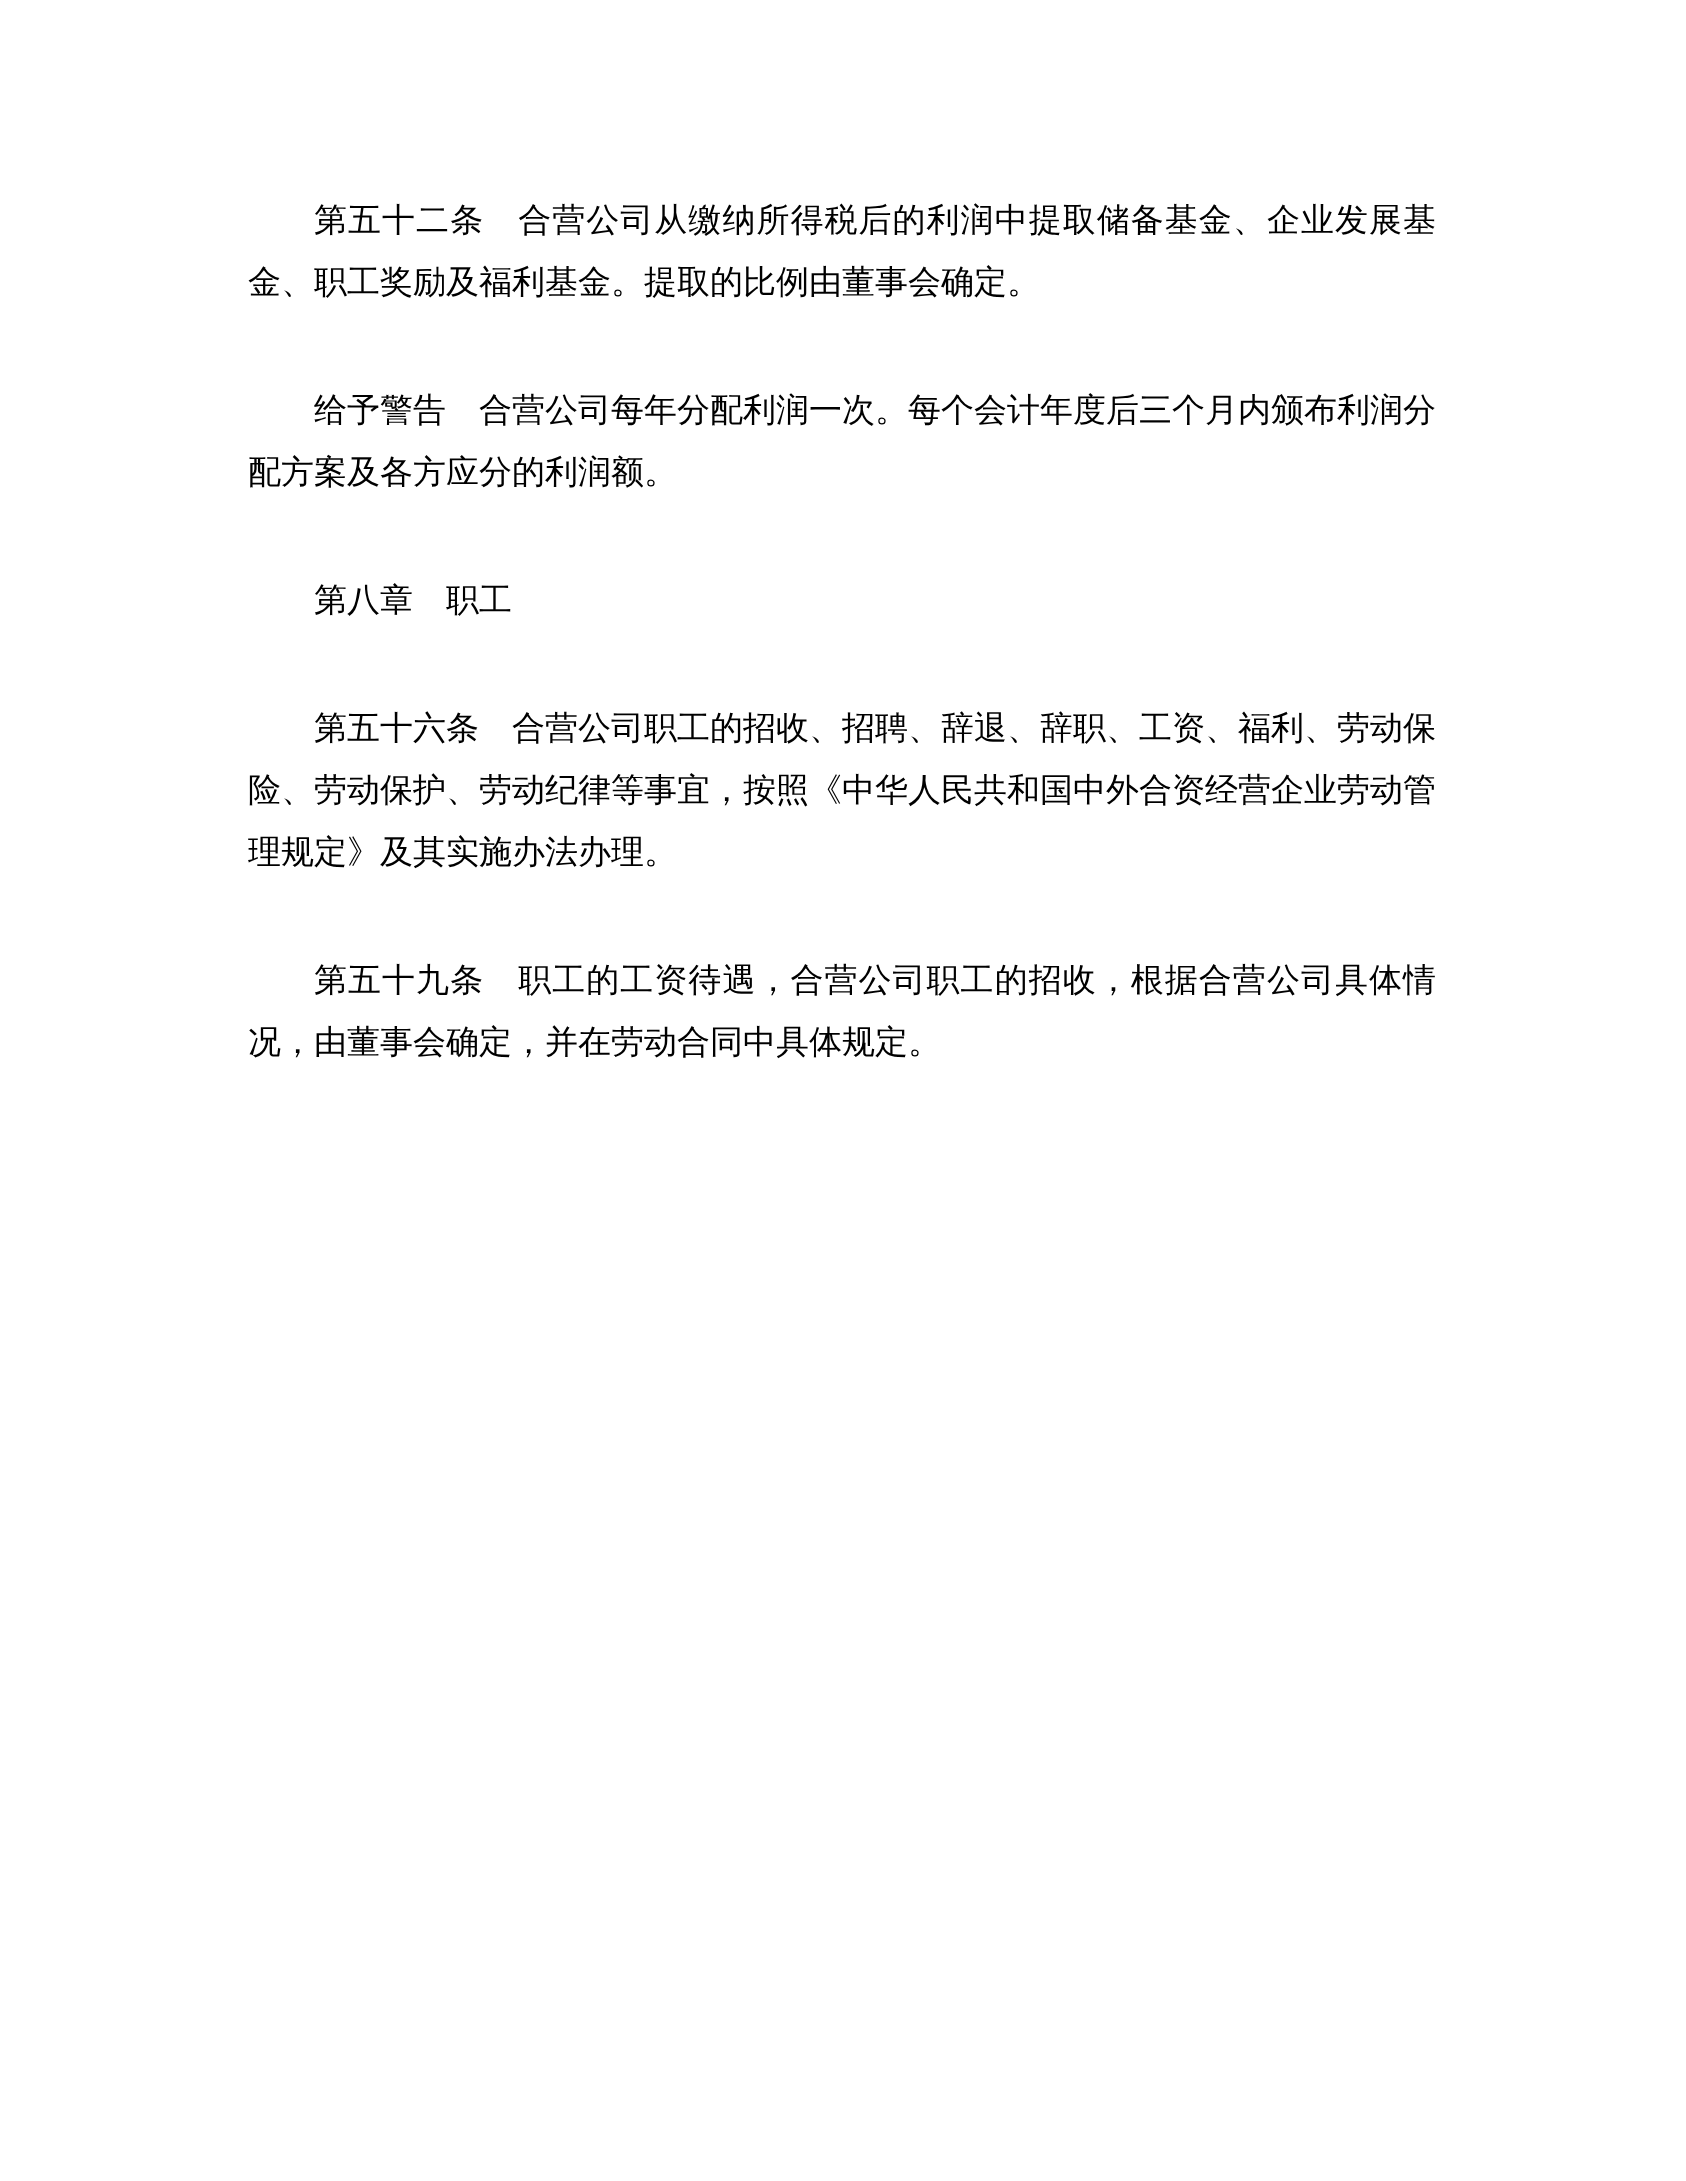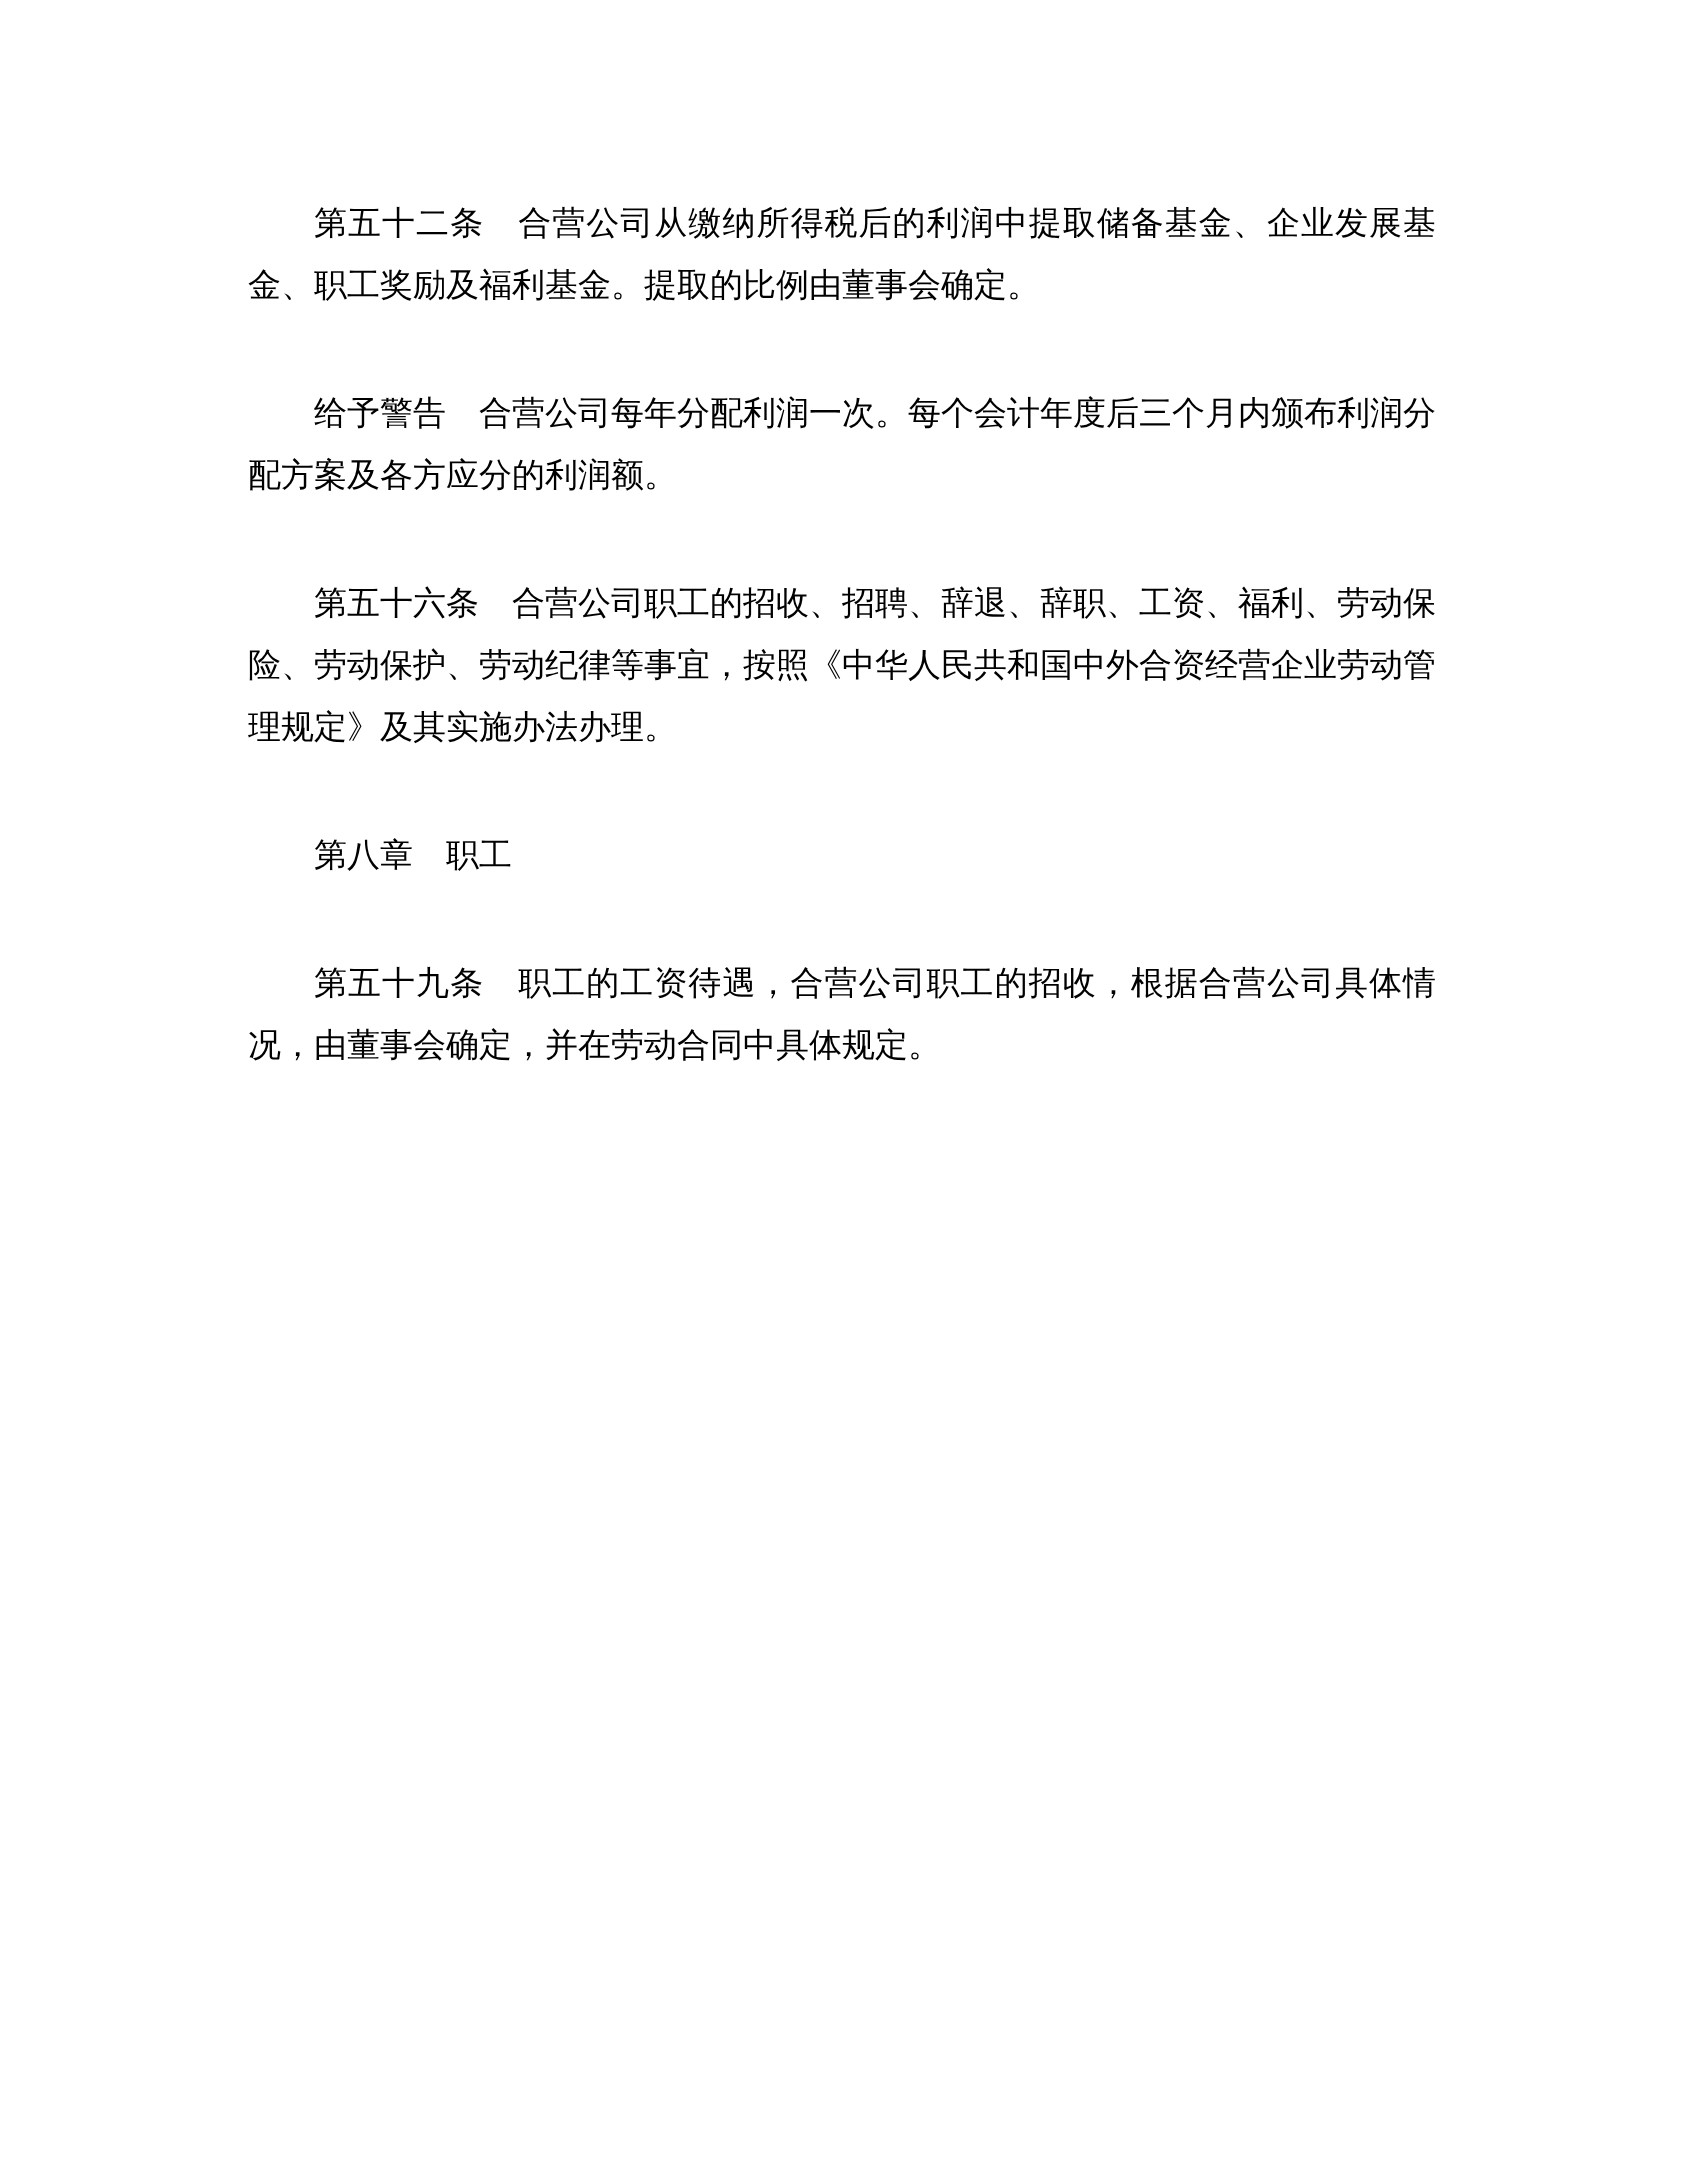--- a/index.html
+++ b/index.html
@@ -8,21 +8,21 @@
     background: #ffffff;
   }
   .page {
     position: relative;
     box-sizing: border-box;
     width: 1686px;
     height: 2182px;
     background: #ffffff;
     color: #000000;
     padding: 192px 250px 55px 248px;
-    font-family: Liberation Sans, sans-serif;
+    font-family: Liberation Mono, monospace;
     overflow: hidden;
   }
   .doc-body {
     width: 100%;
   }
   .para {
     margin: 0 0 66px 0;
     font-size: 33px;
     line-height: 62px;
     text-align: justify;
@@ -33,18 +33,18 @@
     text-align: left;
   }
 </style>
 </head>
 <body>
 
 <div class="page">
   <div class="doc-body">
       <p class="para">第五十二条　合营公司从缴纳所得税后的利润中提取储备基金、企业发展基金、职工奖励及福利基金。提取的比例由董事会确定。</p>
       <p class="para">给予警告　合营公司每年分配利润一次。每个会计年度后三个月内颁布利润分配方案及各方应分的利润额。</p>
+      <p class="para heading">第八章　职工</p>
       <p class="para">第五十六条　合营公司职工的招收、招聘、辞退、辞职、工资、福利、劳动保险、劳动保护、劳动纪律等事宜，按照《中华人民共和国中外合资经营企业劳动管理规定》及其实施办法办理。</p>
-      <p class="para heading">第八章　职工</p>
       <p class="para">第五十九条　职工的工资待遇，合营公司职工的招收，根据合营公司具体情况，由董事会确定，并在劳动合同中具体规定。</p>
     </div>
 </div>
 
 
 </body></html>

